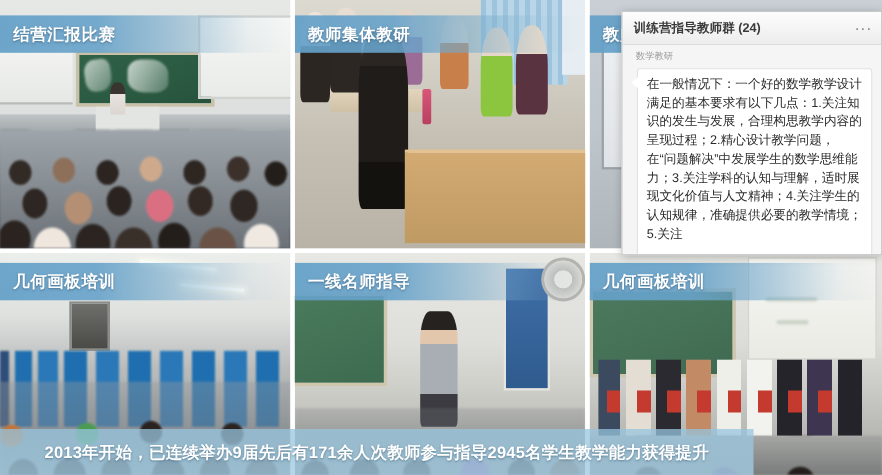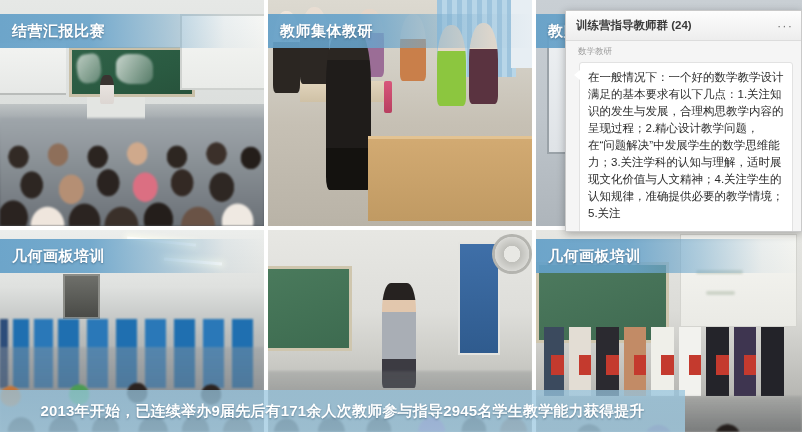--- a/index.html
+++ b/index.html
@@ -320,20 +320,23 @@
 
     <div class="cell">
       <div class="photo p5">
         <div class="board"></div>
         <div class="blinds"></div>
         <div class="door"></div>
         <div class="fan"></div>
         <div class="man"></div>
         <div class="aud"></div>
       </div>
+      <div class="label-band row2">
+        <span class="label-text">一线名师指导</span>
+      </div>
     </div>
 
     <div class="gap"></div>
 
     <div class="cell">
       <div class="photo p6">
         <div class="board"></div>
         <div class="proj"></div>
         <div class="line" style="left:60%;top:20%;width:18%;"></div>
         <div class="line" style="left:64%;top:30%;width:11%;"></div>

